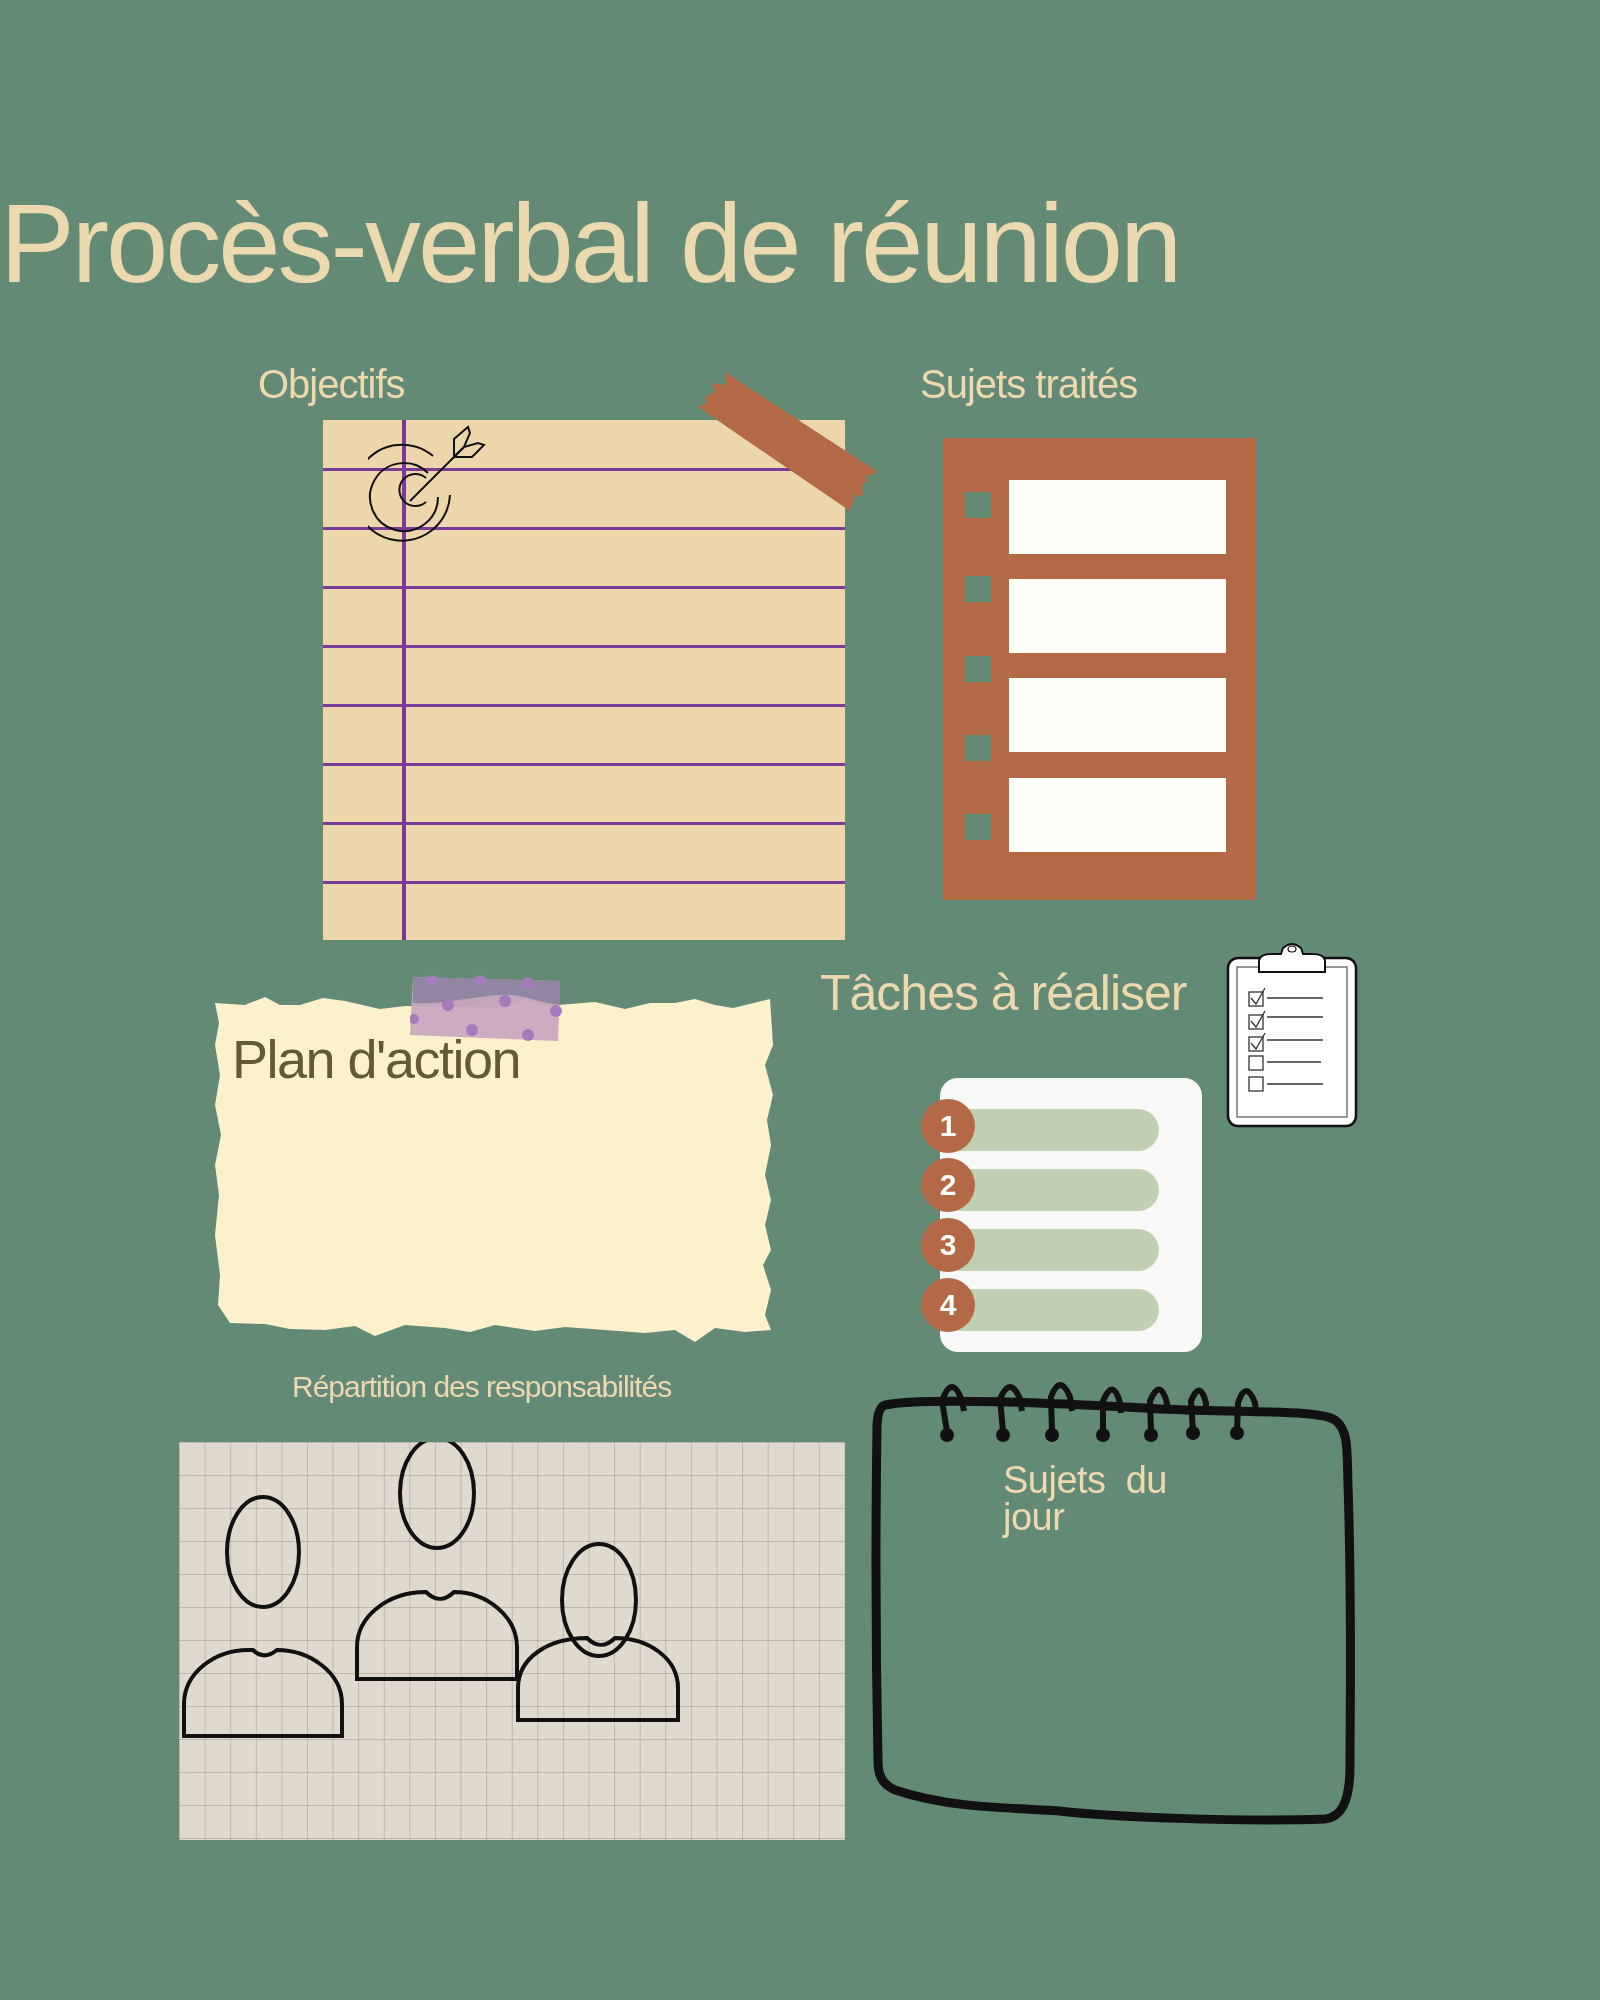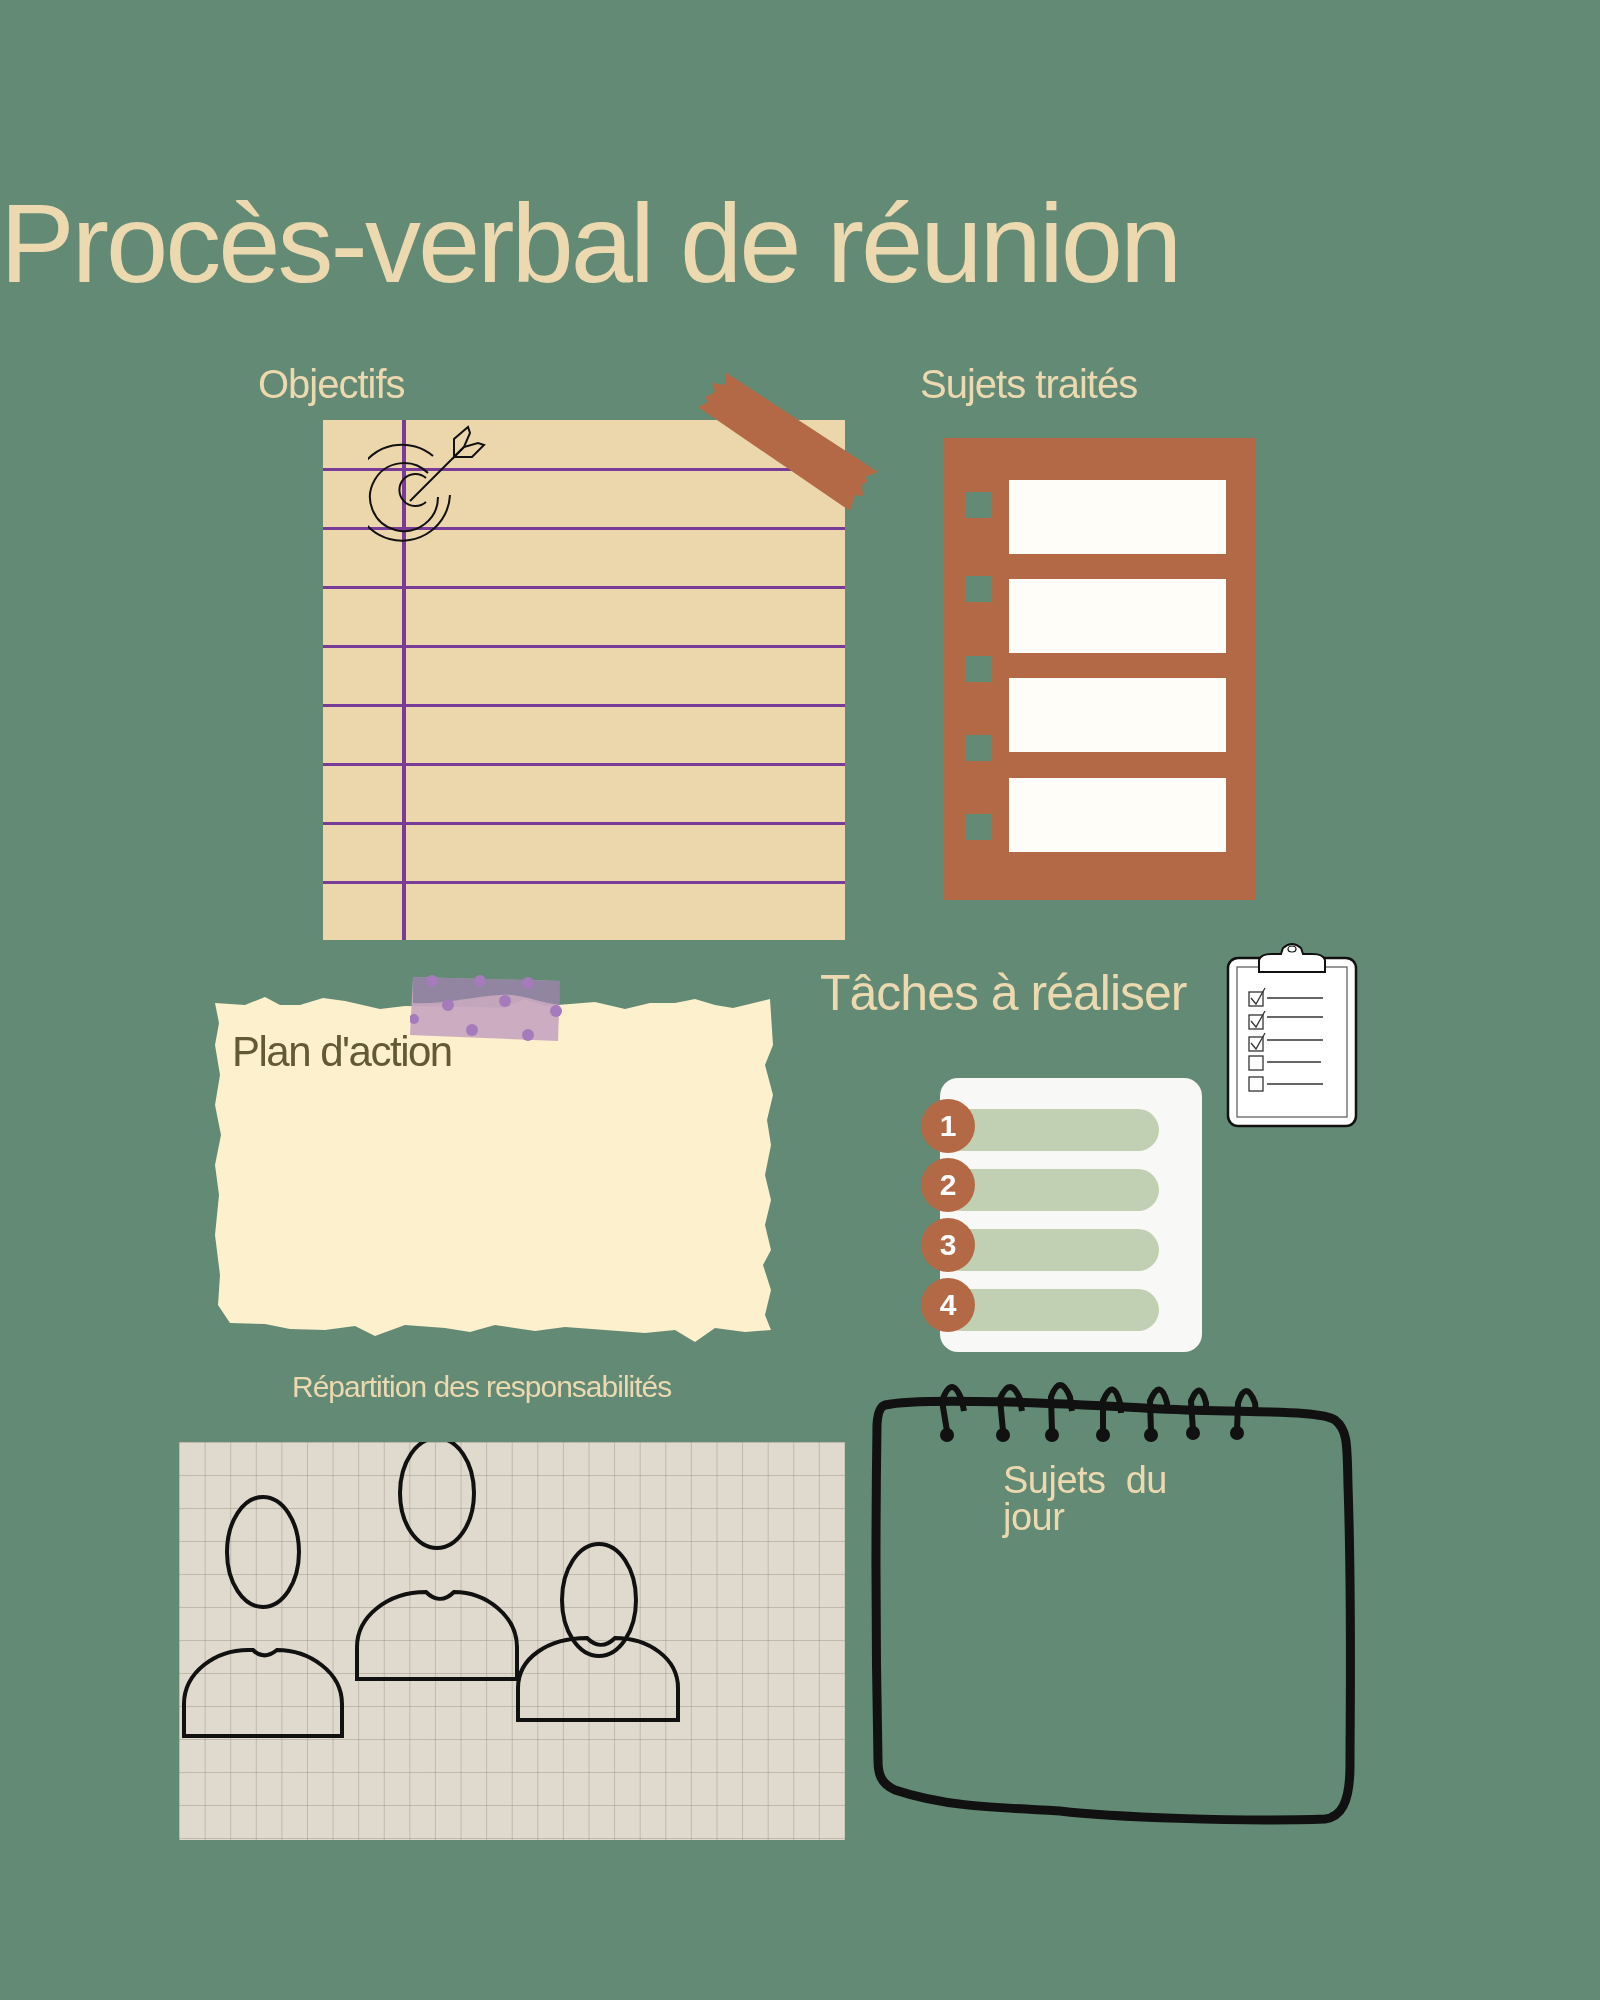--- a/index.html
+++ b/index.html
@@ -15,21 +15,21 @@
   .notepad .margin { position:absolute; left:79px; top:0; width:4px; height:100%; background:#7a3a98; }
   
   .topics { left:943px; top:438px; width:313px; height:462px; background:#b36945; }
   .topics .box { position:absolute; left:66px; width:217px; height:74px; background:#fffdf8; }
   .topics .sq { position:absolute; left:22px; width:26px; height:26px; background:#638a75; }
   
   .tasks-card { left:940px; top:1078px; width:262px; height:274px; background:#f8f8f7; border-radius:18px; }
   .bar { position:absolute; left:942px; width:217px; height:42px; background:#c1cfb2; border-radius:21px; }
   .num { position:absolute; left:921px; width:54px; height:54px; border-radius:50%; background:#b36945;
          color:#fff; font-weight:bold; font-size:30px; text-align:center; line-height:54px; }
-  .plan-title { color:#625a35; font-size:42px; letter-spacing:-1.5px; }
+  .plan-title { color:#625a35; font-size:54px; letter-spacing:-1.5px; }
   .grid { left:179px; top:1442px; width:666px; height:398px; background-color:#e0dace;
           background-image: linear-gradient(to right, rgba(150,145,130,0.45) 1px, transparent 1px),
                             linear-gradient(to bottom, rgba(150,145,130,0.45) 1px, transparent 1px);
           background-size:25.6px 33px; }
   .ordre { left:1003px; top:1462px; font-size:38px; line-height:37px; letter-spacing:-0.5px; width:200px; }
 </style>
 </head>
 <body>
 
 <div class="abs title cream">Procès-verbal de réunion</div>

